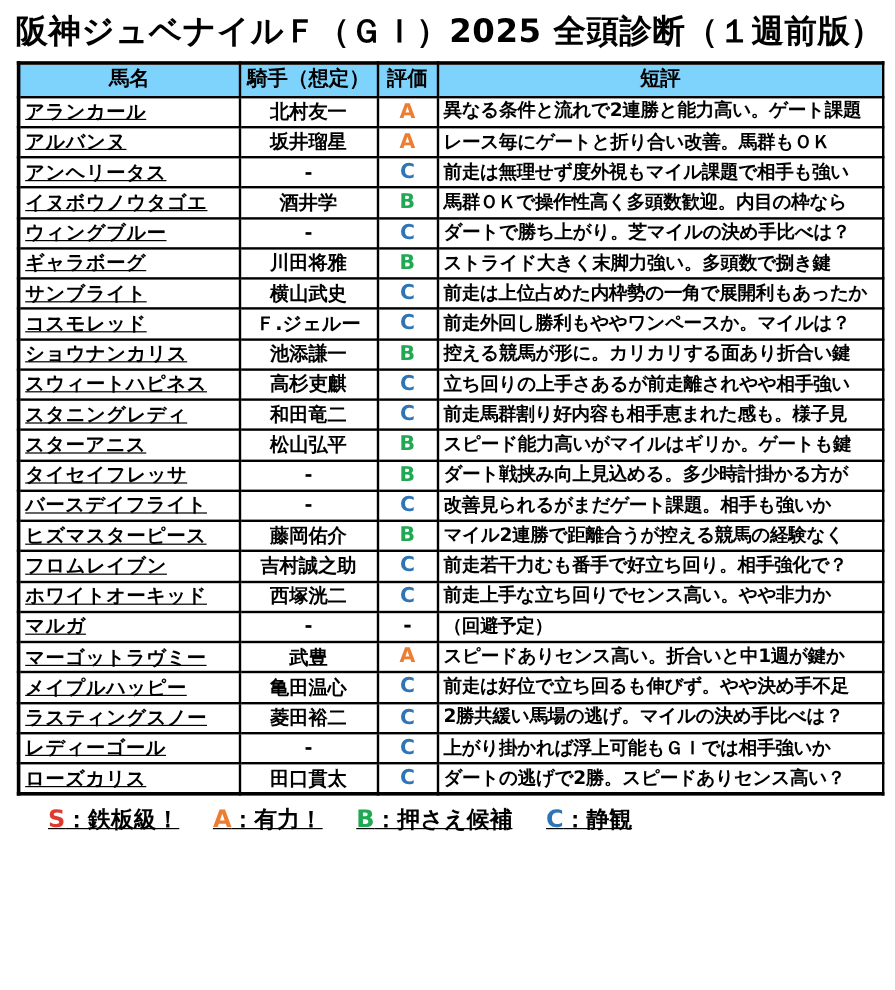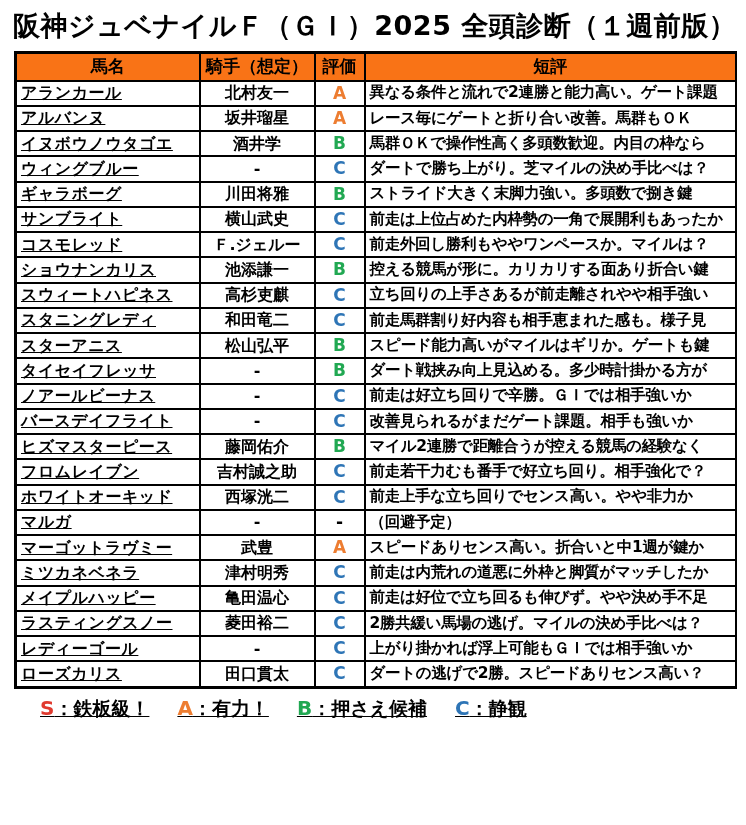--- a/index.html
+++ b/index.html
@@ -32,21 +32,21 @@
     font-weight: bold;
     font-size: 16px;
     padding: 1px 4px;
     height: 25px;
     line-height: 1.25;
     white-space: nowrap;
     overflow: hidden;
     vertical-align: middle;
   }
   .race-table th {
-    background: #f97316;
+    background: #7dd3fc;
     text-align: center;
     font-size: 17px;
     height: 28px;
   }
   .col-name    { width: 184px; }
   .col-jockey  { width: 115px; }
   .col-rating  { width: 50px;  }
   .col-comment { width: 372px; }
 
   td.cell-name    { text-align: left;   font-size: 16px; letter-spacing: 0.5px; text-decoration: underline; }
@@ -93,20 +93,26 @@
           <td class="cell-rating" style="color: rgb(237, 125, 49);">A</td>
           <td class="cell-comment">異なる条件と流れで2連勝と能力高い。ゲート課題</td>
         </tr>
         <tr>
           <td class="cell-name">アルバンヌ</td>
           <td class="cell-jockey">坂井瑠星</td>
           <td class="cell-rating" style="color: rgb(237, 125, 49);">A</td>
           <td class="cell-comment">レース毎にゲートと折り合い改善。馬群もＯＫ</td>
         </tr>
         <tr>
+          <td class="cell-name">アンヘリータス</td>
+          <td class="cell-jockey">-</td>
+          <td class="cell-rating" style="color: rgb(46, 117, 182);">C</td>
+          <td class="cell-comment">前走は無理せず度外視もマイル課題で相手も強い</td>
+        </tr>
+        <tr>
           <td class="cell-name">イヌボウノウタゴエ</td>
           <td class="cell-jockey">酒井学</td>
           <td class="cell-rating" style="color: rgb(33, 168, 82);">B</td>
           <td class="cell-comment">馬群ＯＫで操作性高く多頭数歓迎。内目の枠なら</td>
         </tr>
         <tr>
           <td class="cell-name">ウィングブルー</td>
           <td class="cell-jockey">-</td>
           <td class="cell-rating" style="color: rgb(46, 117, 182);">C</td>
           <td class="cell-comment">ダートで勝ち上がり。芝マイルの決め手比べは？</td>
@@ -151,26 +157,20 @@
           <td class="cell-name">スターアニス</td>
           <td class="cell-jockey">松山弘平</td>
           <td class="cell-rating" style="color: rgb(33, 168, 82);">B</td>
           <td class="cell-comment">スピード能力高いがマイルはギリか。ゲートも鍵</td>
         </tr>
         <tr>
           <td class="cell-name">タイセイフレッサ</td>
           <td class="cell-jockey">-</td>
           <td class="cell-rating" style="color: rgb(33, 168, 82);">B</td>
           <td class="cell-comment">ダート戦挟み向上見込める。多少時計掛かる方が</td>
-        </tr>
-        <tr>
-          <td class="cell-name">ノアールビーナス</td>
-          <td class="cell-jockey">-</td>
-          <td class="cell-rating" style="color: rgb(46, 117, 182);">C</td>
-          <td class="cell-comment">前走は好立ち回りで辛勝。ＧＩでは相手強いか</td>
         </tr>
         <tr>
           <td class="cell-name">バースデイフライト</td>
           <td class="cell-jockey">-</td>
           <td class="cell-rating" style="color: rgb(46, 117, 182);">C</td>
           <td class="cell-comment">改善見られるがまだゲート課題。相手も強いか</td>
         </tr>
         <tr>
           <td class="cell-name">ヒズマスターピース</td>
           <td class="cell-jockey">藤岡佑介</td>
@@ -195,26 +195,20 @@
           <td class="cell-rating" style="color: rgb(0, 0, 0);">-</td>
           <td class="cell-comment">（回避予定）</td>
         </tr>
         <tr>
           <td class="cell-name">マーゴットラヴミー</td>
           <td class="cell-jockey">武豊</td>
           <td class="cell-rating" style="color: rgb(237, 125, 49);">A</td>
           <td class="cell-comment">スピードありセンス高い。折合いと中1週が鍵か</td>
         </tr>
         <tr>
-          <td class="cell-name">ミツカネベネラ</td>
-          <td class="cell-jockey">津村明秀</td>
-          <td class="cell-rating" style="color: rgb(46, 117, 182);">C</td>
-          <td class="cell-comment">前走は内荒れの道悪に外枠と脚質がマッチしたか</td>
-        </tr>
-        <tr>
           <td class="cell-name">メイプルハッピー</td>
           <td class="cell-jockey">亀田温心</td>
           <td class="cell-rating" style="color: rgb(46, 117, 182);">C</td>
           <td class="cell-comment">前走は好位で立ち回るも伸びず。やや決め手不足</td>
         </tr>
         <tr>
           <td class="cell-name">ラスティングスノー</td>
           <td class="cell-jockey">菱田裕二</td>
           <td class="cell-rating" style="color: rgb(46, 117, 182);">C</td>
           <td class="cell-comment">2勝共緩い馬場の逃げ。マイルの決め手比べは？</td>

